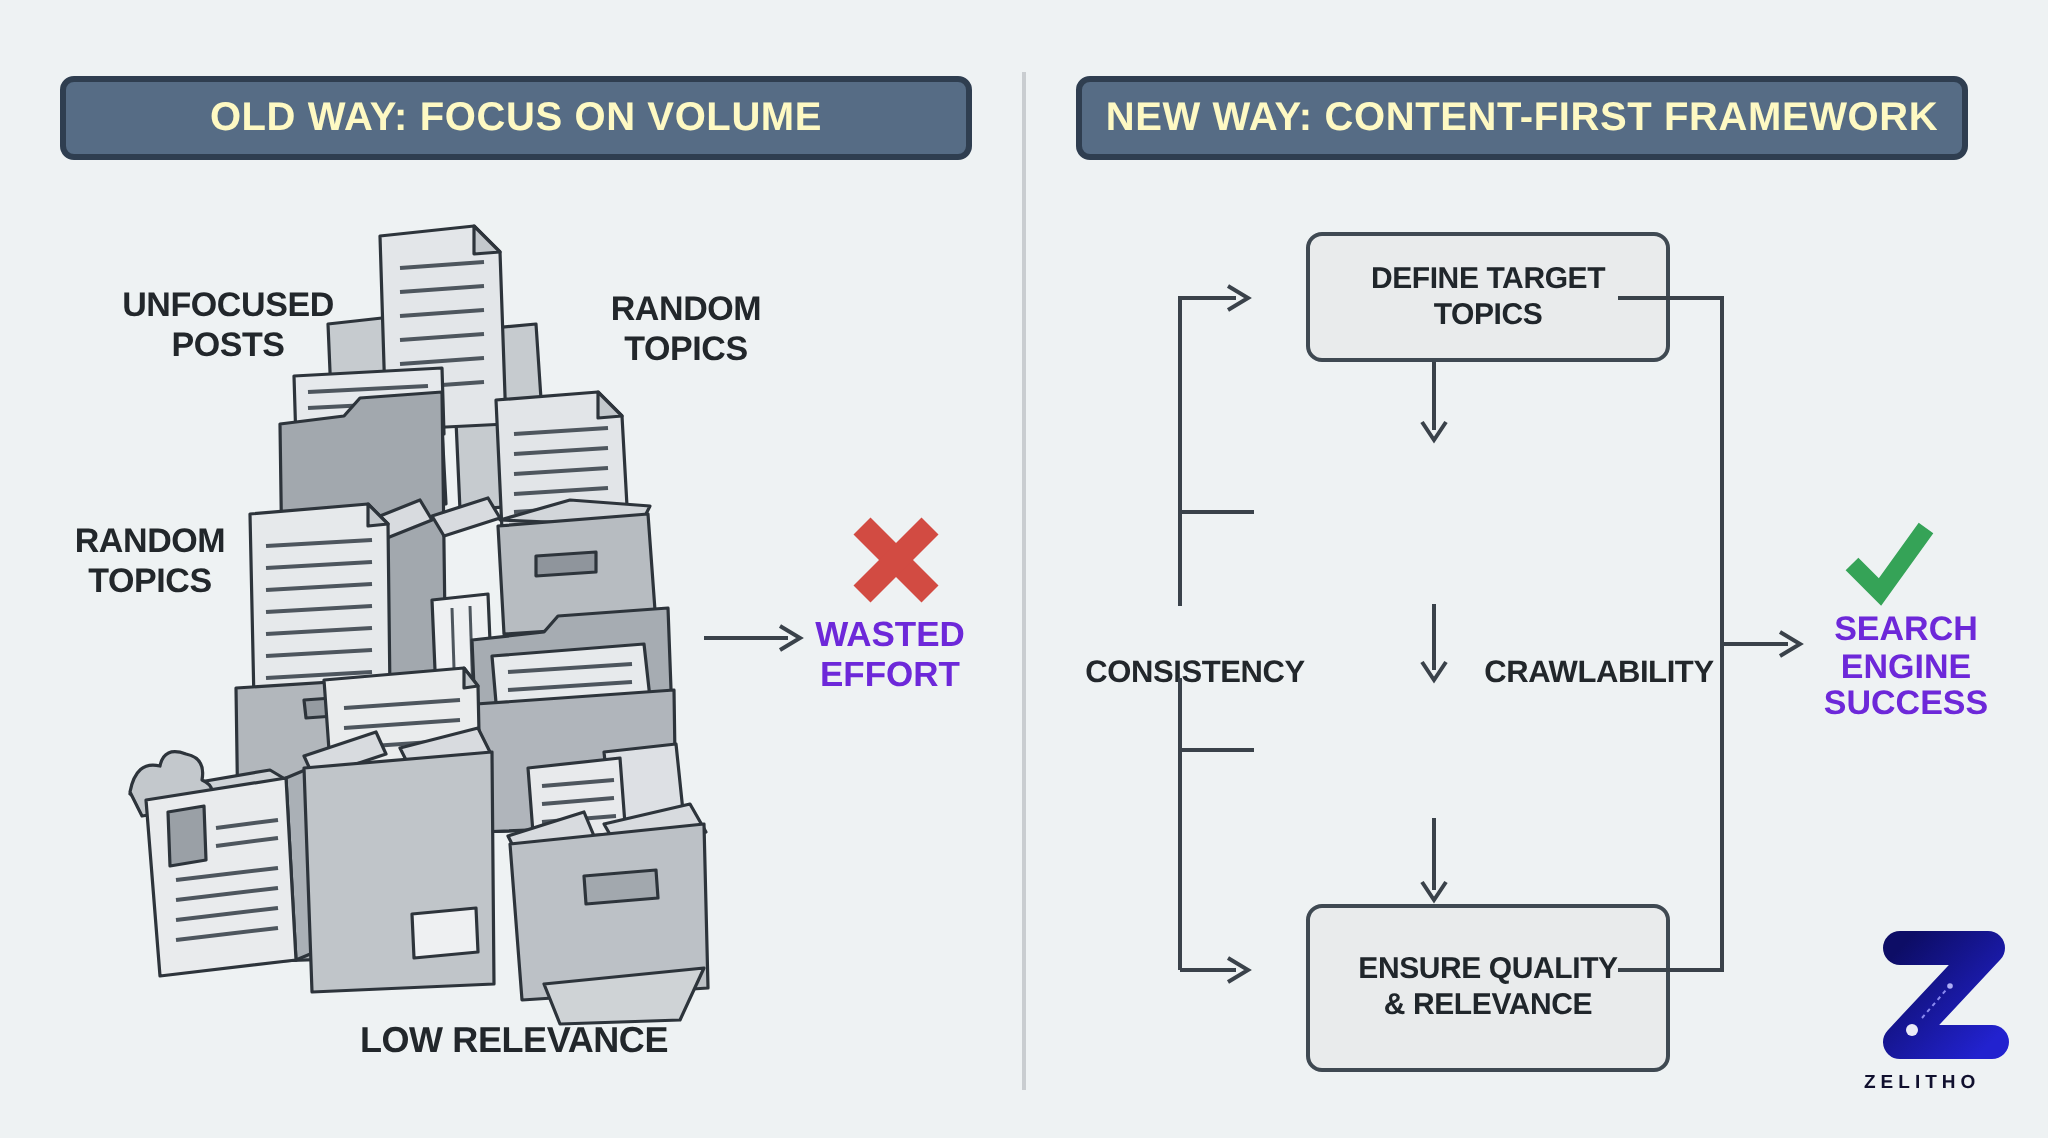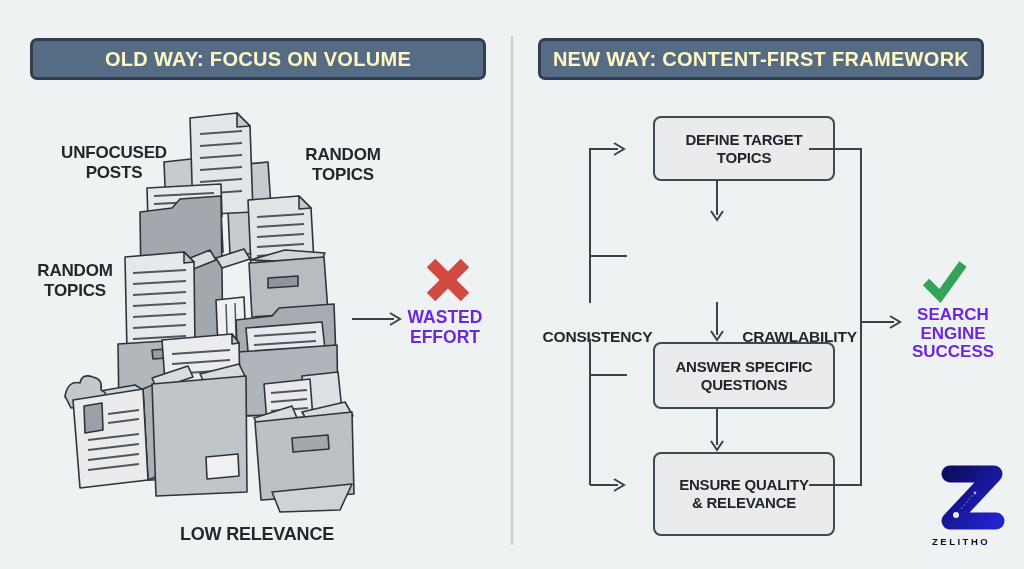--- a/index.html
+++ b/index.html
@@ -23,21 +23,21 @@
   .header-left{left:30px;width:456px;}
   .header-right{left:538px;width:446px;text-align:center;}
 
   .pile-label{
     position:absolute;text-align:center;font-weight:700;
     font-size:17px;line-height:20px;letter-spacing:-0.2px;color:#22272b;
   }
   .lbl-unfocused{left:44px;top:143px;width:140px;}
   .lbl-random-top{left:283px;top:145px;width:120px;}
   .lbl-random-left{left:15px;top:261px;width:120px;}
-  .lbl-low{left:177px;top:510px;width:160px;font-size:18px;margin-top:14px;}
+  .lbl-low{left:177px;top:510px;width:160px;font-size:18px;}
 
   .outcome{
     position:absolute;text-align:center;font-weight:700;color:#6d28d9;
   }
   .wasted{left:385px;top:307px;width:120px;font-size:17.5px;line-height:20px;}
   .success{left:893px;top:306px;width:120px;font-size:17px;line-height:18.5px;}
 
   .flow-box{
     position:absolute;left:653px;width:182px;
     background:#e9ebec;border:2px solid #3f4952;border-radius:8px;
@@ -227,22 +227,20 @@
         <polygon points="262,312 305,302 313,316 270,326" fill="#d8dbdf"></polygon>
         <polygon points="215,322 312,312 314,394 221,400" fill="#bcc1c6"></polygon>
         <polygon points="252,338 288,335 289,349 253,352" fill="#a2a8ae"></polygon>
         <polygon points="232,392 312,384 300,410 240,412" fill="#cfd3d6"></polygon>
       </g>
     </g>
   </svg>
 
   <div class="flow-box step1 pre">DEFINE TARGET
 TOPICS</div>
-  <div class="flow-box step3 pre">ANSWER SPECIFIC
-QUESTIONS</div>
   <div class="flow-box step4 pre">ENSURE QUALITY
 &amp; RELEVANCE</div>
 
   <div class="side-label side-left">CONSISTENCY</div>
   <div class="side-label side-right">CRAWLABILITY</div>
 
   <svg class="overlay" viewBox="0 0 1024 569">
     <g stroke="#3a424a" stroke-width="2" fill="none" stroke-linejoin="miter">
 
       <g>

